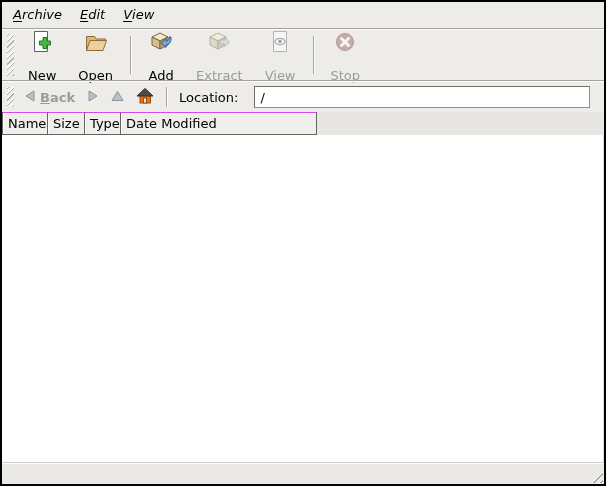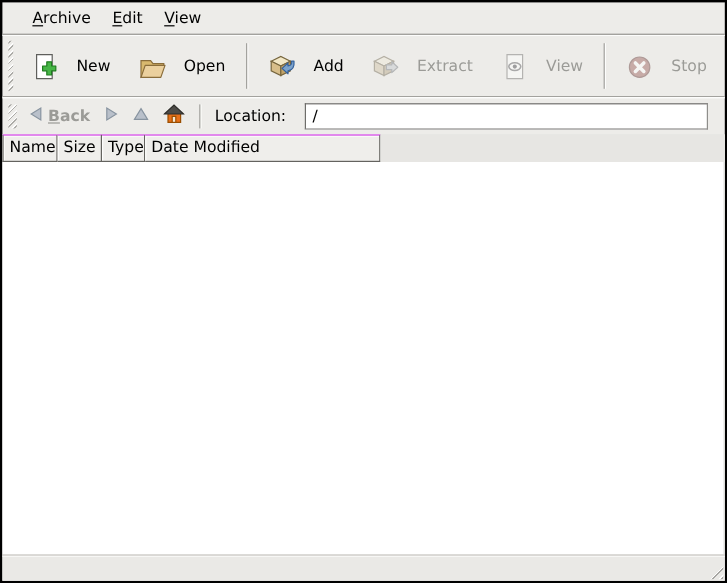--- a/index.html
+++ b/index.html
@@ -9,32 +9,32 @@
     font-family:"DejaVu Sans","Liberation Sans",sans-serif;
     font-size:13px; color:#000;
   }
   .window {
     width:606px; height:486px;
     border:2px solid #000;
     background:#EDECE9;
     display:flex; flex-direction:column;
   }
   
-  .menubar { display:flex; align-items:center; height:26px; padding-left:16px; }
+  .menubar { display:flex; height:26px; padding-left:2px;font-style:italic; }
   .menu-item { padding:5px 9px; cursor:default; }
   .menu-item u { text-underline-offset:2px; }
   .hsep { height:2px; background:linear-gradient(to bottom,#A3A29E 0,#A3A29E 50%,#FDFDFC 50%,#FDFDFC 100%); }
   
   .toolbar { display:flex; align-items:center; height:50px; padding:0 4px; }
   .grip {
     width:7px; align-self:stretch; margin:4px 3px 4px 1px;
     background:repeating-linear-gradient(135deg,#FDFDFD 0 1px,#ADACA8 1px 2px,transparent 2px 4px);
   }
   .tbtn {
-    display:flex; flex-direction:row; align-items:center;
+    display:flex; flex-direction:column; align-items:center;
     padding:3px 8px 2px; margin:0 2px; gap:13px; border:1px solid transparent;
   }
   .tbtn .ticon { width:26px; height:26px; display:flex; align-items:center; justify-content:center; }
   .tbtn.disabled { color:#9B9B97; }
   .tbtn.disabled .ticon svg { filter:grayscale(45%) opacity(0.45); }
   .vsep { width:1px; height:38px; background:#A3A29E; margin:0 6px; box-shadow:1px 0 0 #FDFDFC; }
   
   .navbar { display:flex; align-items:center; height:30px; padding:0 5px; }
   .navgrip {
     width:7px; height:20px; margin:0 4px 0 0;

